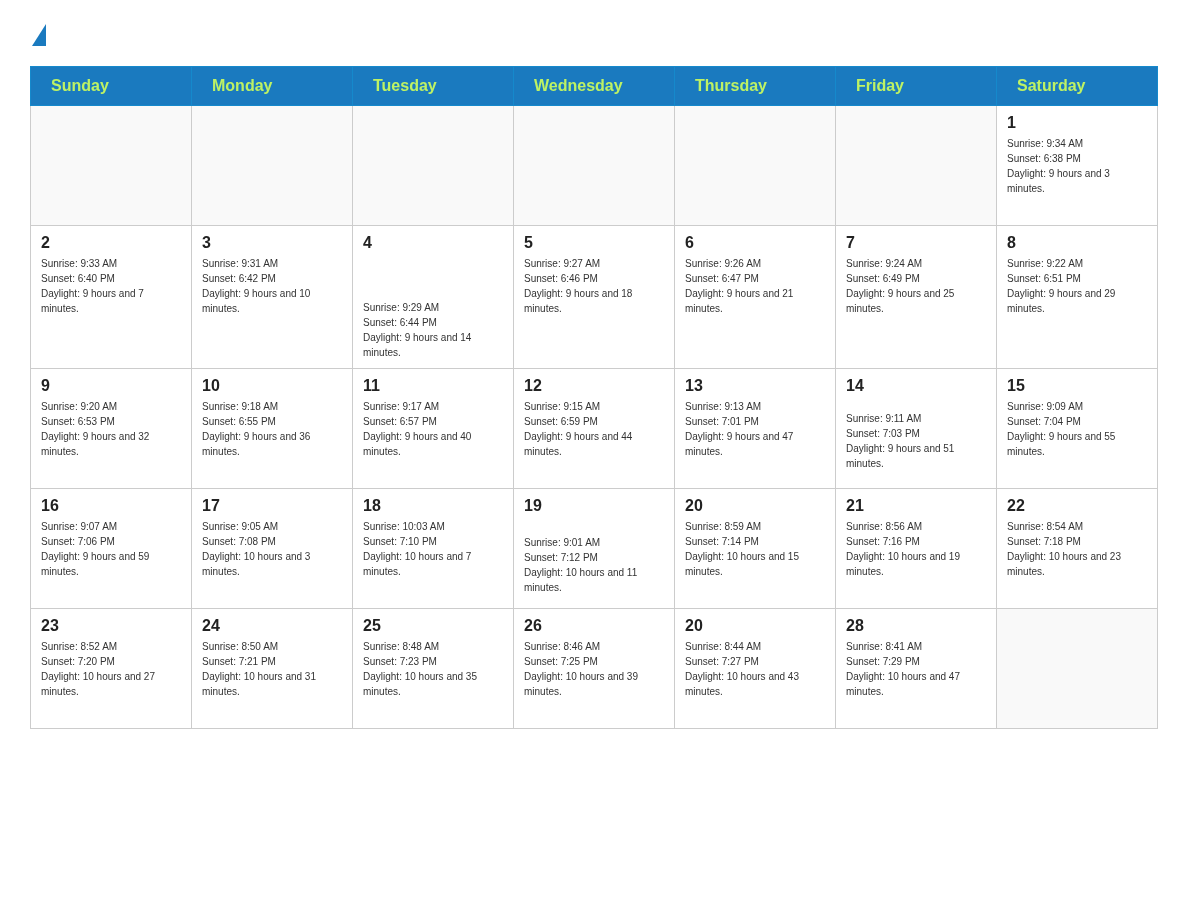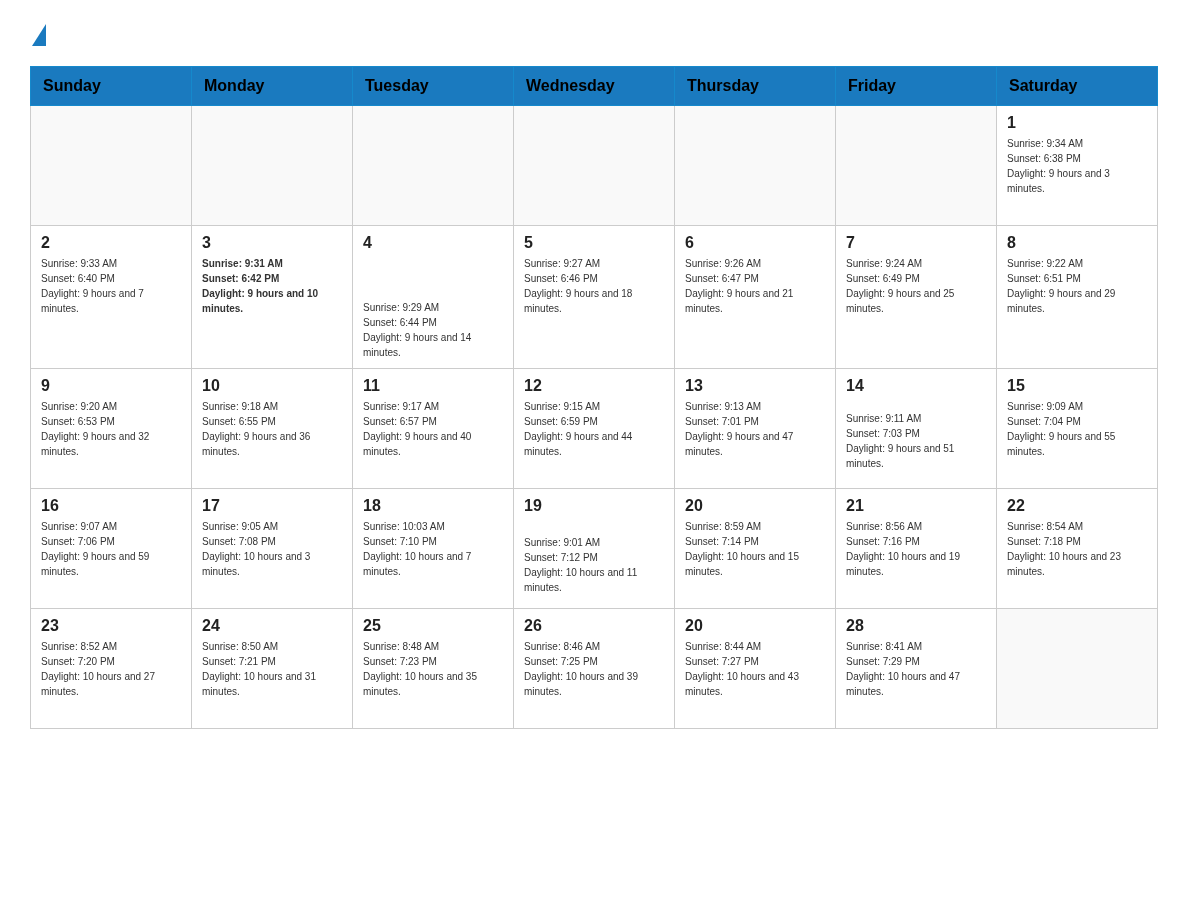--- a/index.html
+++ b/index.html
@@ -64,24 +64,24 @@
       color: #555;
       margin-top: 4px;
     }
     .calendar {
       width: 100%;
       border-collapse: collapse;
       border: 1px solid #1a7abf;
     }
     .calendar thead tr th {
       background-color: #1a7abf;
-      color: #000000;
+      color: #bef264;
       font-size: 16px;
       font-weight: bold;
-      padding: 10px 12px;
+      padding: 10px 20px;
       text-align: left;
       border: 1px solid #1589cc;
     }
     .calendar tbody tr td {
       vertical-align: top;
       padding: 8px 10px;
       border: 1px solid #ccc;
       width: 14.28%;
       font-size: 13px;
       color: #333;
@@ -154,21 +154,21 @@
       </tr>
       <tr class="row-divider">
         <td>
           <div class="day-number">2</div>
           <div class="day-info" style="white-space: pre-line;">Sunrise: 9:33 AM
 Sunset: 6:40 PM
 Daylight: 9 hours and 7 minutes.</div>
         </td>
         <td>
           <div class="day-number">3</div>
-          <div class="day-info" style="white-space: pre-line; font-weight: bold;">Sunrise: 9:31 AM
+          <div class="day-info" style="white-space: pre-line;">Sunrise: 9:31 AM
 Sunset: 6:42 PM
 Daylight: 9 hours and 10 minutes.</div>
         </td>
         <td>
           <div class="day-number">4</div>
           <div class="day-info" style="white-space: pre-line; margin-top: 48px;">Sunrise: 9:29 AM
 Sunset: 6:44 PM
 Daylight: 9 hours and 14 minutes.</div>
         </td>
         <td>

